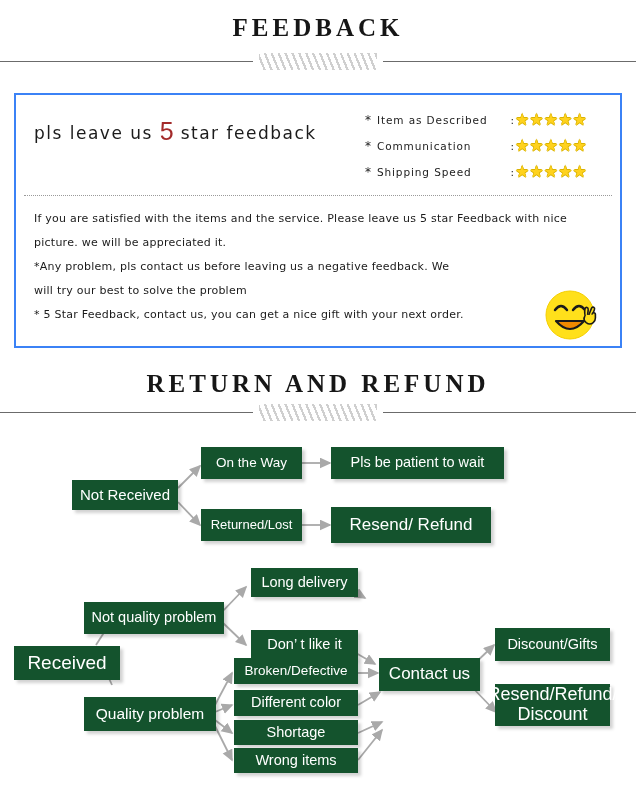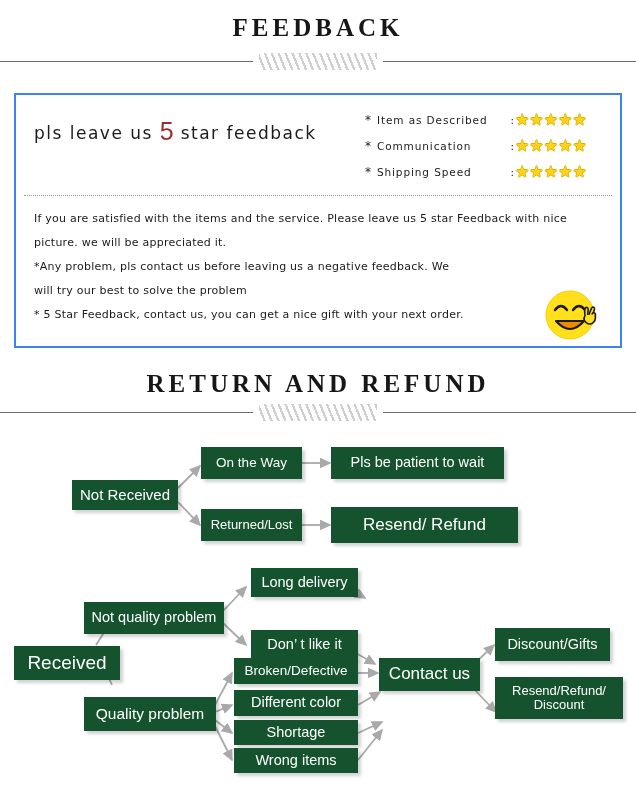--- a/index.html
+++ b/index.html
@@ -352,21 +352,21 @@
   </svg>
 
   <div class="node" style="left:72px; top:50px; width:106px; height:30px; font-size:15px;">Not Received</div>
 
   <div class="node" style="left:201px; top:17px; width:101px; height:32px; font-size:13.5px;">On the Way</div>
 
   <div class="node" style="left:331px; top:17px; width:173px; height:32px; font-size:14.5px;">Pls be patient to wait</div>
 
   <div class="node" style="left:201px; top:79px; width:101px; height:32px; font-size:13px;">Returned/Lost</div>
 
-  <div class="node" style="left:331px; top:77px; width:187px; height:36px; font-size:17px;">Resend/ Refund</div>
+  <div class="node" style="left:331px; top:77px; width:160px; height:36px; font-size:17px;">Resend/ Refund</div>
 
   <div class="node" style="left:14px; top:216px; width:106px; height:34px; font-size:19px;">Received</div>
 
   <div class="node" style="left:84px; top:172px; width:140px; height:32px; font-size:14.5px;">Not quality problem</div>
 
   <div class="node" style="left:84px; top:267px; width:132px; height:34px; font-size:15.5px;">Quality problem</div>
 
   <div class="node" style="left:251px; top:138px; width:107px; height:29px; font-size:14.5px;">Long delivery</div>
 
   <div class="node" style="left:251px; top:200px; width:107px; height:29px; font-size:14.5px;">Don’ t like it</div>
@@ -376,16 +376,16 @@
   <div class="node" style="left:234px; top:260px; width:124px; height:26px; font-size:14.5px;">Different color</div>
 
   <div class="node" style="left:234px; top:290px; width:124px; height:25px; font-size:14.5px;">Shortage</div>
 
   <div class="node" style="left:234px; top:318px; width:124px; height:25px; font-size:14.5px;">Wrong items</div>
 
   <div class="node" style="left:379px; top:228px; width:101px; height:33px; font-size:17px;">Contact us</div>
 
   <div class="node" style="left:495px; top:198px; width:115px; height:33px; font-size:14.5px;">Discount/Gifts</div>
 
-  <div class="node" style="left:495px; top:247px; width:128px; height:42px; font-size:13px; white-space:pre-line;">Resend/Refund/
+  <div class="node" style="left:495px; top:254px; width:115px; height:42px; font-size:18px; white-space:pre-line;">Resend/Refund/
 Discount</div>
 
 </div>
 
 </body></html>

